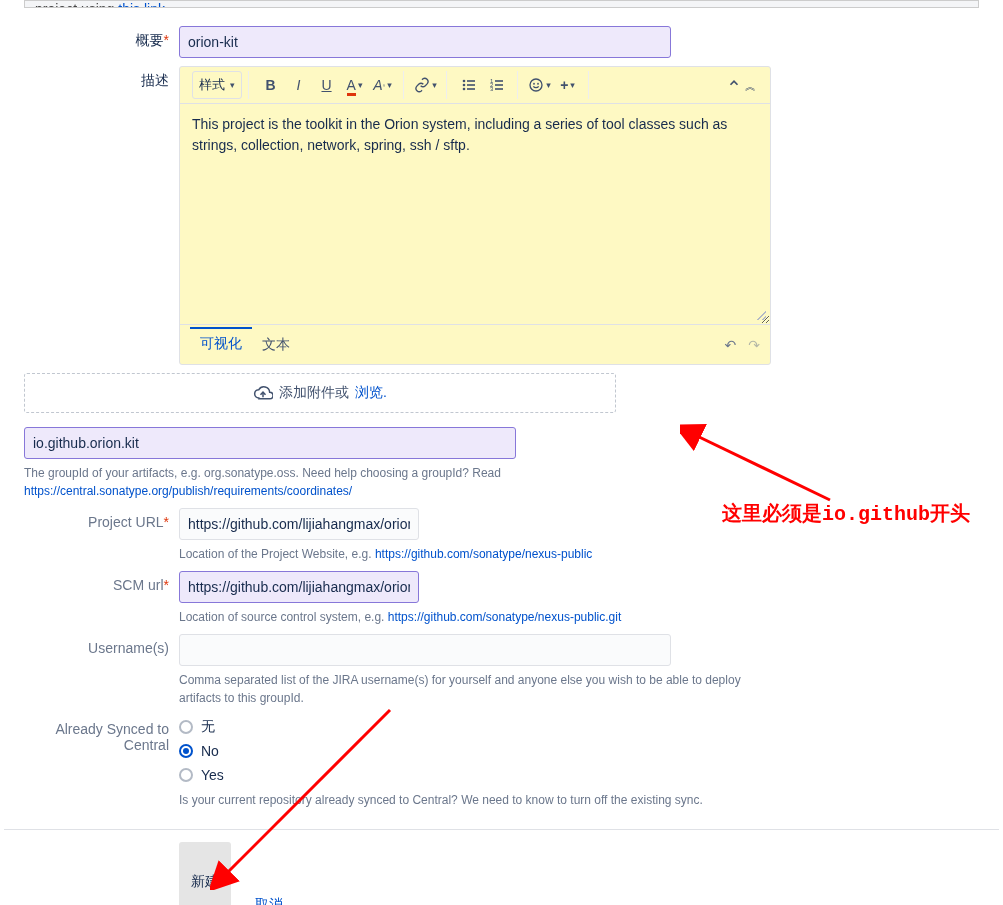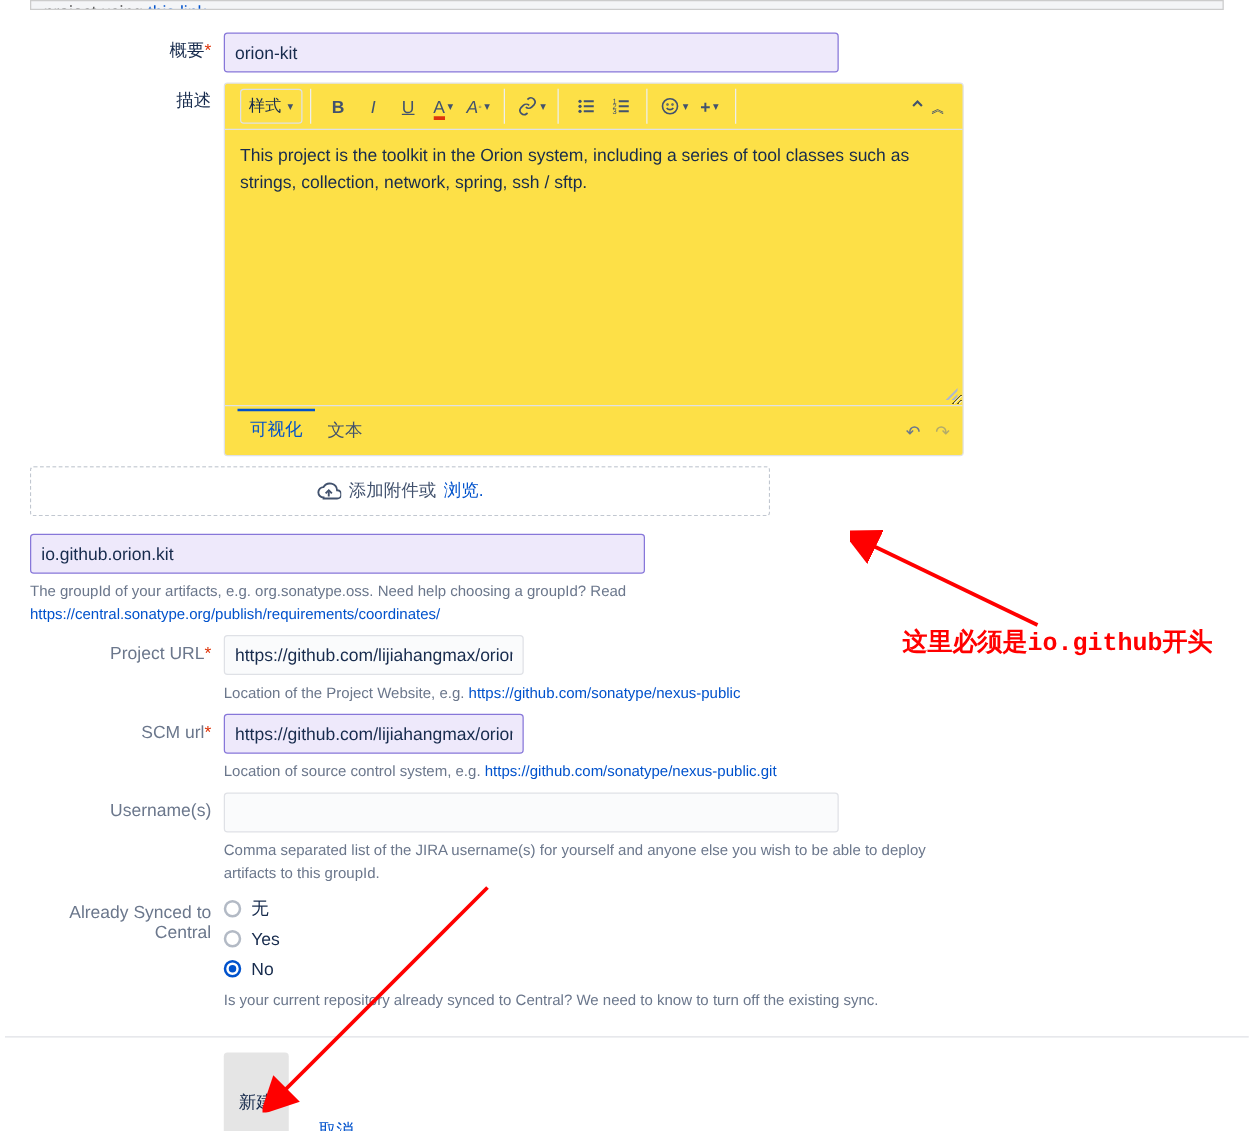--- a/index.html
+++ b/index.html
@@ -11,21 +11,21 @@
 .label-col { width: 155px; text-align: right; padding-right: 10px; padding-top: 6px; color: #6b778c; font-size: 14px; }
 .label-col.dark { color: #172B4D; }
 .req { color: #de350b; }
 .field-col { flex: 1; }
 .text-input { height: 32px; padding: 4px 8px; border: 1px solid #dfe1e6; border-radius: 3px; font-size: 14px; color: #172B4D; background: #fafbfc; width: 492px; }
 .text-input.hl { background: #eee9fb; border: 1px solid #8777d9; }
 .text-input.hl2 { background: #eee9fb; border: 1px solid #8777d9; width: 240px; }
 .hint { font-size: 12px; color: #6b778c; margin-top: 5px; line-height: 1.5; }
 .hint a, .link { color: #0052cc; text-decoration: none; }
 
-.editor-wrap { border: 1px solid #dfe1e6; border-radius: 3px; width: 592px; background: #fde047; }
+.editor-wrap { border: 1px solid #dfe1e6; border-radius: 3px; width: 592px; background: #fef9c3; }
 .toolbar { display: flex; align-items: center; gap: 2px; border-bottom: 1px solid #dfe1e6; padding: 4px 6px; }
 .tool-group { display: flex; align-items: center; padding: 0 6px; border-right: 1px solid #eee; }
 .tool-group:last-child { border-right: none; }
 .tool-drop { display: flex; align-items: center; gap: 3px; padding: 4px 6px; border: 1px solid #dfe1e6; border-radius: 3px; cursor: pointer; font-size: 13px; }
 .tool-btn { width: 28px; height: 28px; display: flex; align-items: center; justify-content: center; cursor: pointer; border-radius: 3px; color: #42526e; }
 .caret { font-size: 9px; color: #42526e; margin-left: 2px; }
 .collapse { margin-left: auto; padding-right: 8px; cursor: pointer; color: #42526e; }
 .editor-body { min-height: 200px; padding: 10px 12px; font-size: 14px; line-height: 1.5; color: #172B4D; resize: vertical; overflow:auto; }
 .editor-footer { border-top: 1px solid #dfe1e6; display: flex; align-items: center; padding: 0 10px; height: 40px; }
 .ef-tab { padding: 8px 10px; cursor: pointer; color: #42526e; }
@@ -236,26 +236,26 @@
     <div class="form-row" style="margin-top:8px">
       <div class="label-col">
         <span>Already Synced to Central</span>
       </div>
       <div class="field-col">
         <div class="radio-row">
             <span class="radio"></span>
             <span>无</span>
           </div>
         <div class="radio-row">
+            <span class="radio checked"></span>
+            <span>No</span>
+          </div>
+        <div class="radio-row">
             <span class="radio"></span>
             <span>Yes</span>
-          </div>
-        <div class="radio-row">
-            <span class="radio checked"></span>
-            <span>No</span>
           </div>
         <div class="hint" style="max-width:580px; margin-top:4px">Is your current repository already synced to Central? We need to know to turn off the existing sync.</div>
       </div>
     </div>
 
   </div>
 
   <div class="footer-sep"></div>
   <div class="footer-row">
     <button class="btn btn-primary-lite">新建</button>

